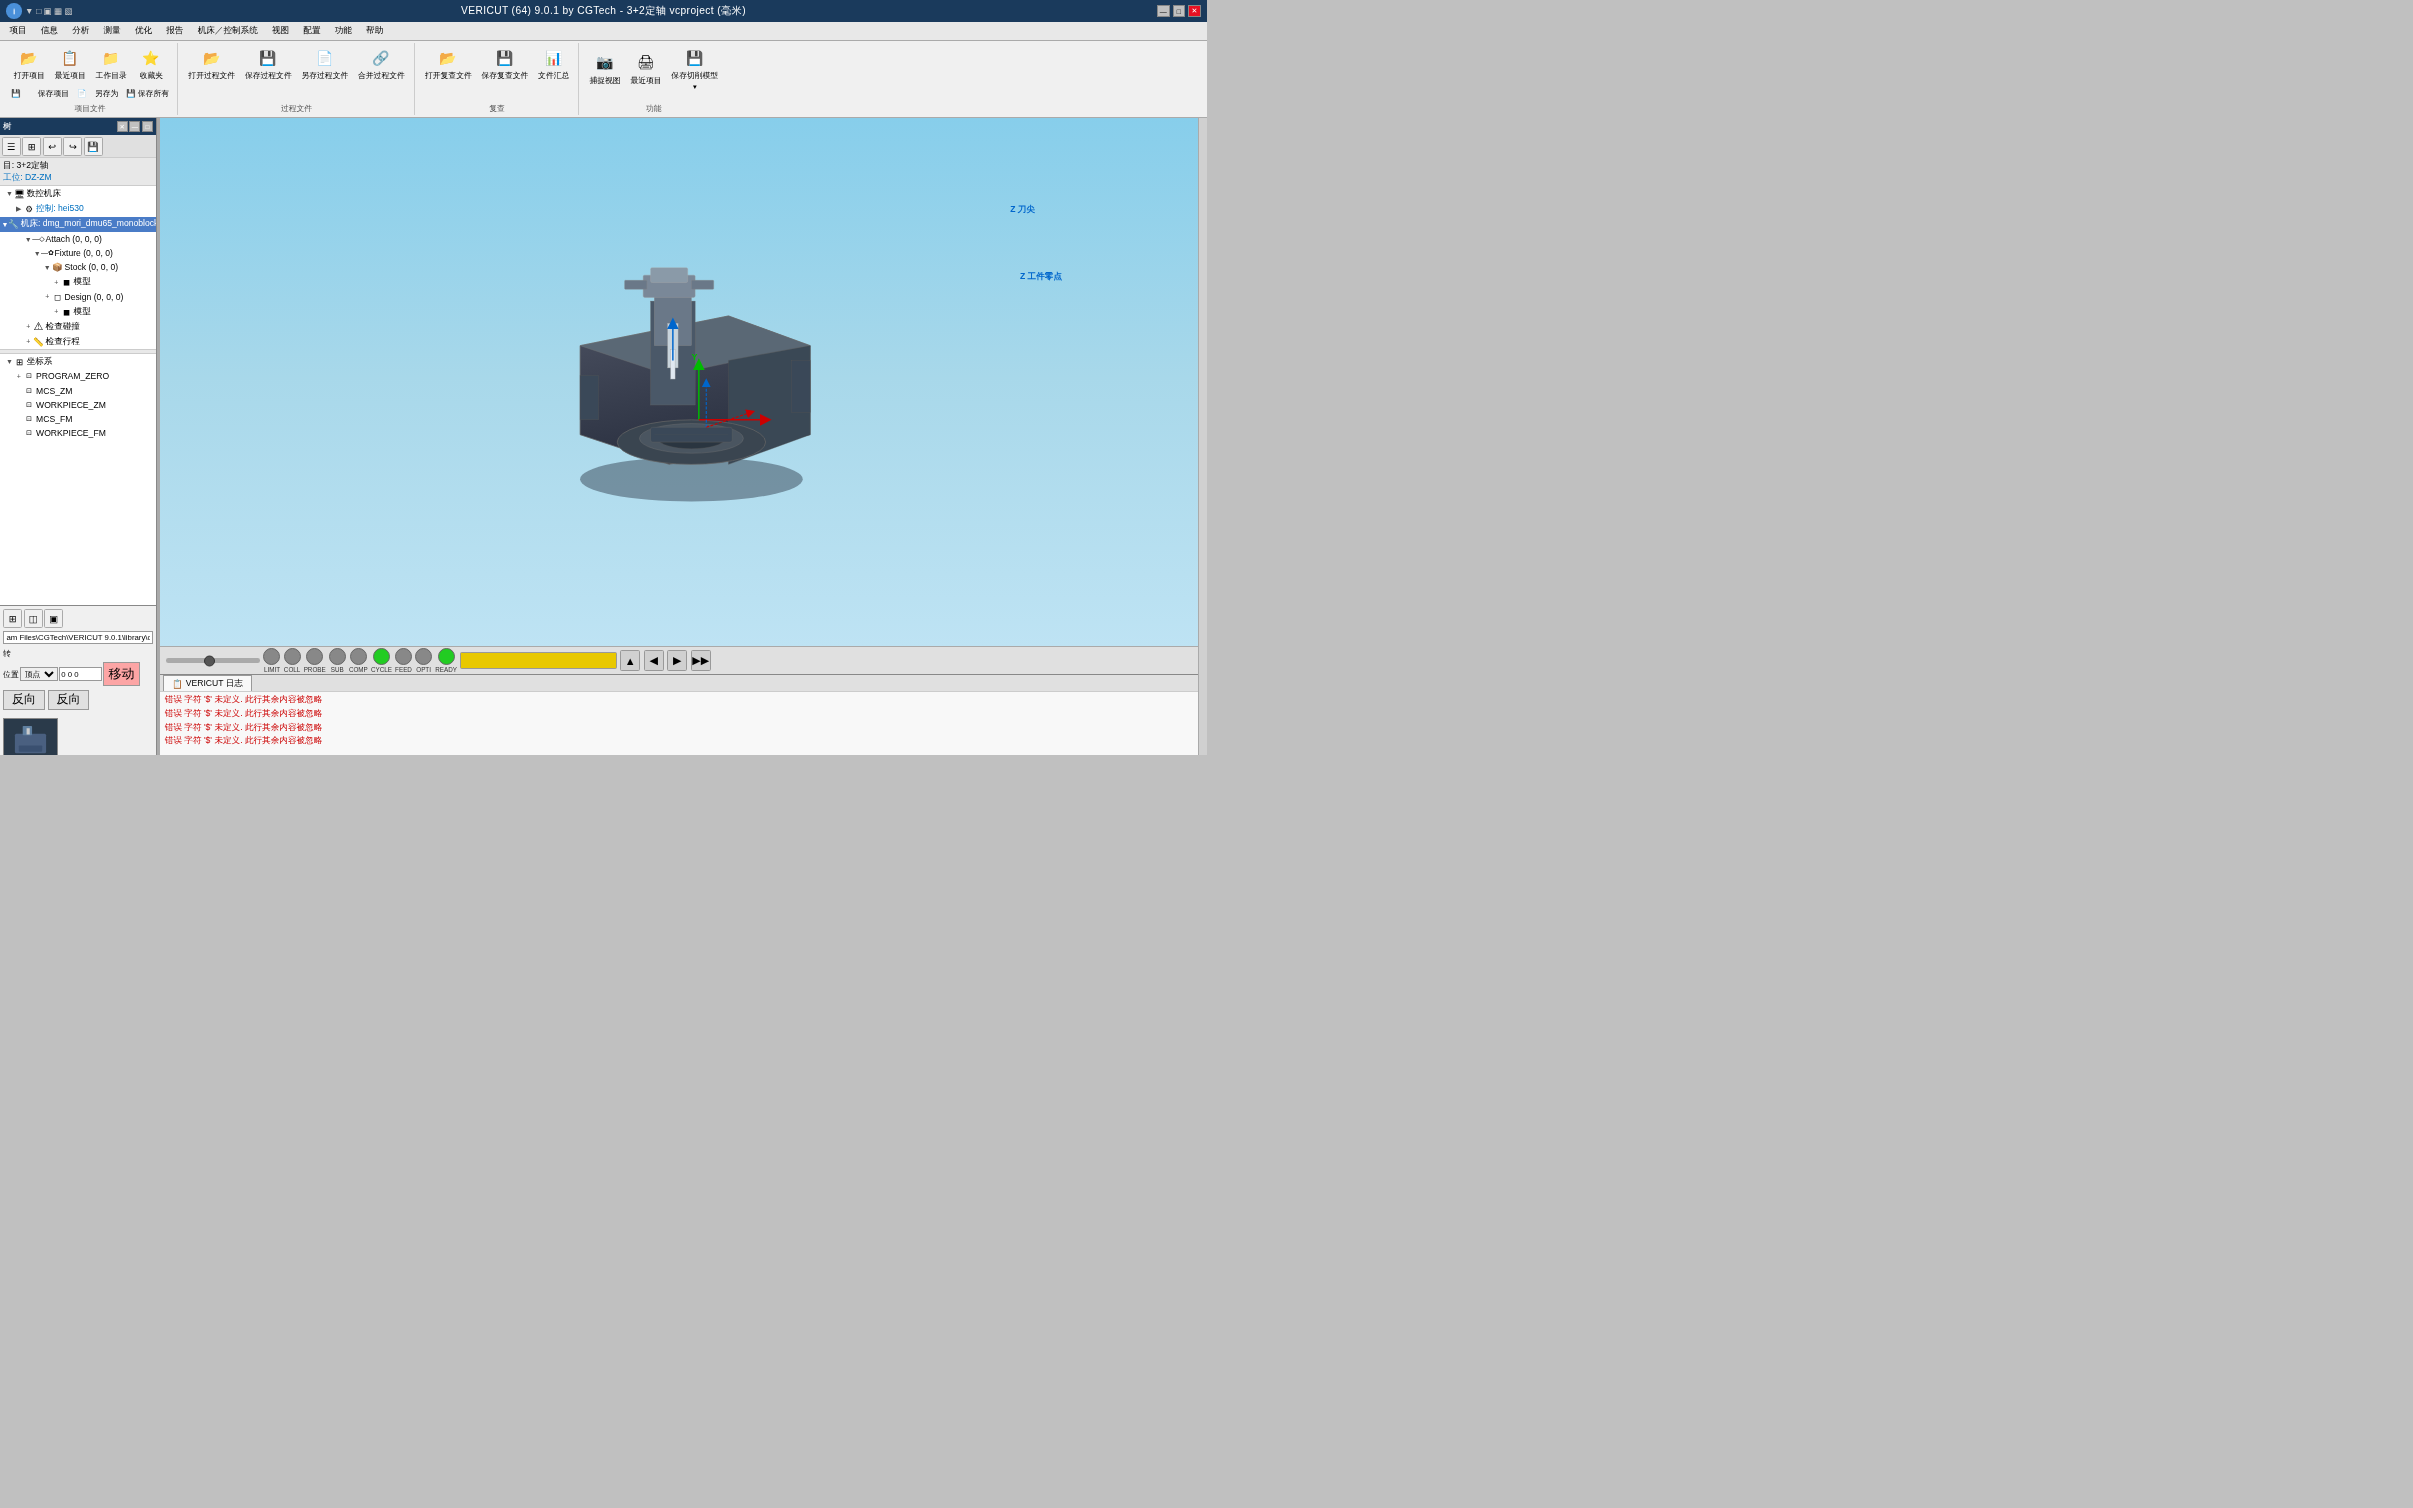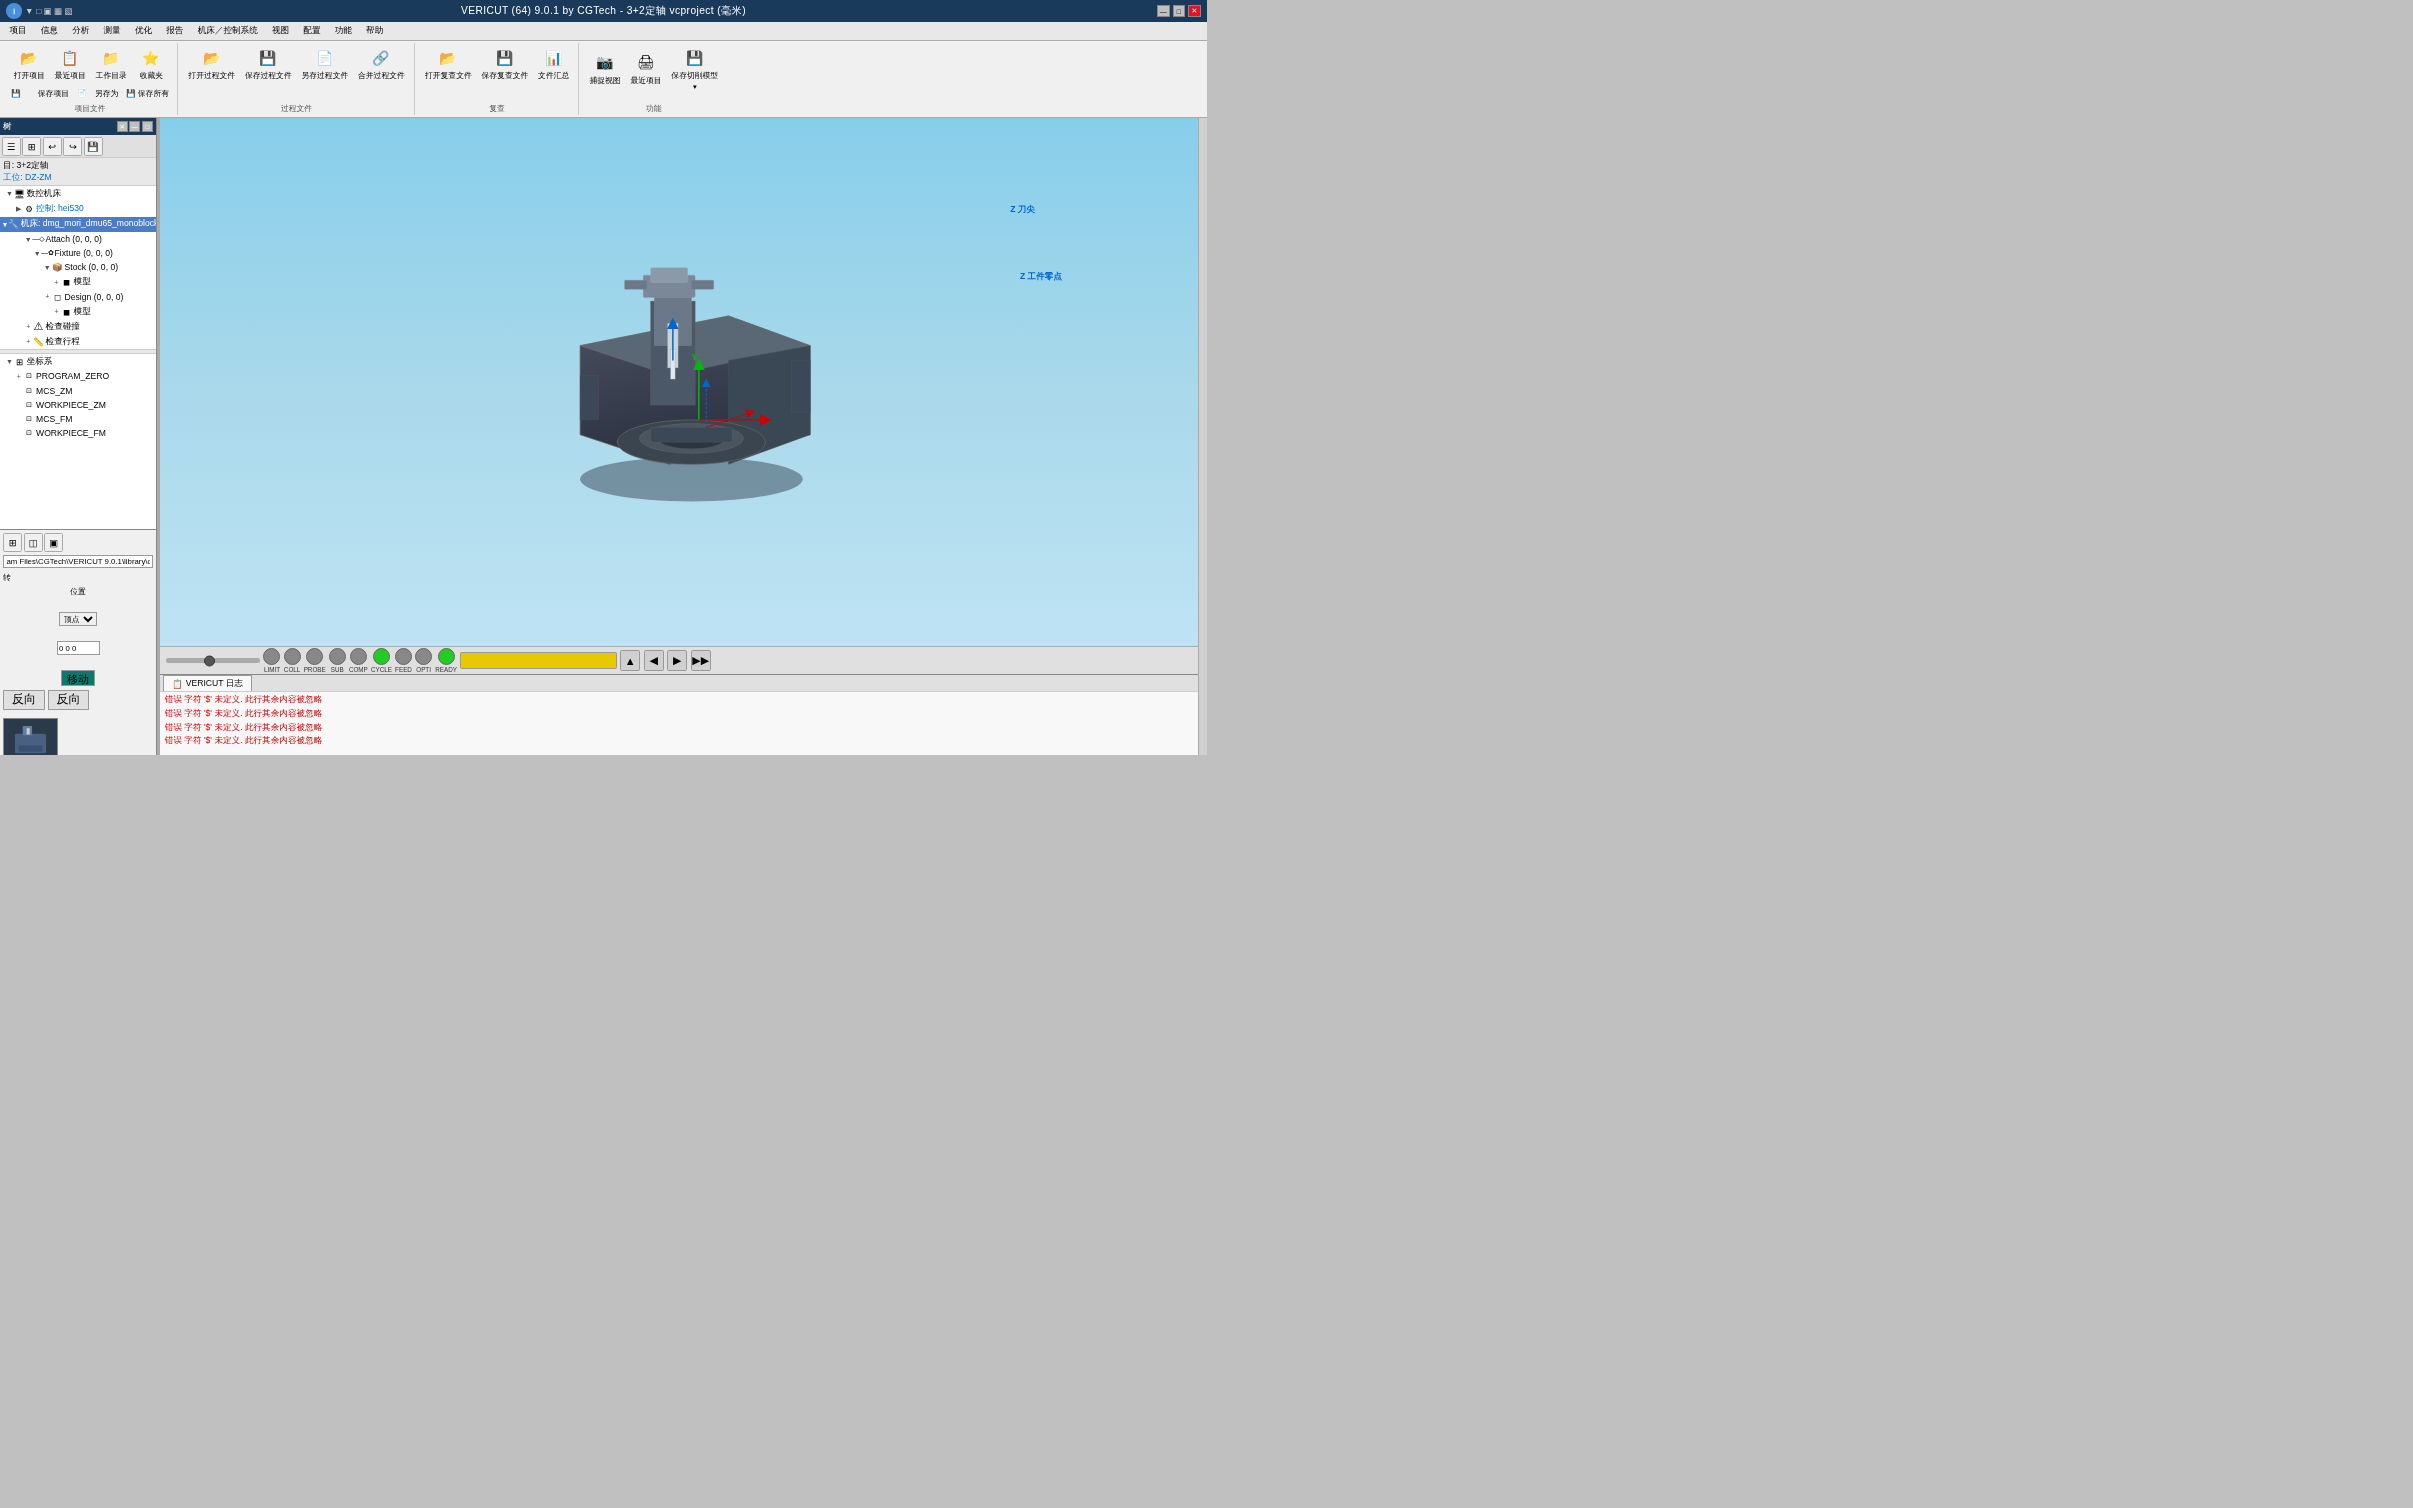--- a/index.html
+++ b/index.html
@@ -246,44 +246,43 @@
     .path-input {
       width: 100%;
       font-size: 7.8px;
       border: 0.8px solid #999;
       padding: 0.8px 2.3px;
       background: white;
     }
     .coord-row {
       display: flex;
       align-items: center;
-      gap: 15px;
+      gap: 1px;
       margin-top: 3.1px;
-      flex-direction: column;
     }
     .coord-label { font-size: 7.8px; }
     .coord-select {
       font-size: 7.8px;
       border: 0.8px solid #999;
       height: 14px;
     }
     .coord-input {
       font-size: 7.8px;
       border: 0.8px solid #999;
       width: 43px;
       height: 14px;
       padding: 0 1.6px;
     }
     .move-btn {
-      font-size: 11px;
+      font-size: 13px;
       border: 0.8px solid #999;
-      background: #0f766e;
+      background: #fca5a5;
       padding: 0.8px 4.7px;
       cursor: pointer;
-      height: 16px;
+      height: 24px;
     }
     .dir-row {
       display: flex;
       gap: 3.1px;
       margin-top: 3.1px;
     }
     .dir-btn {
       font-size: 12px;
       border: 0.8px solid #999;
       background: #e0e0e0;

